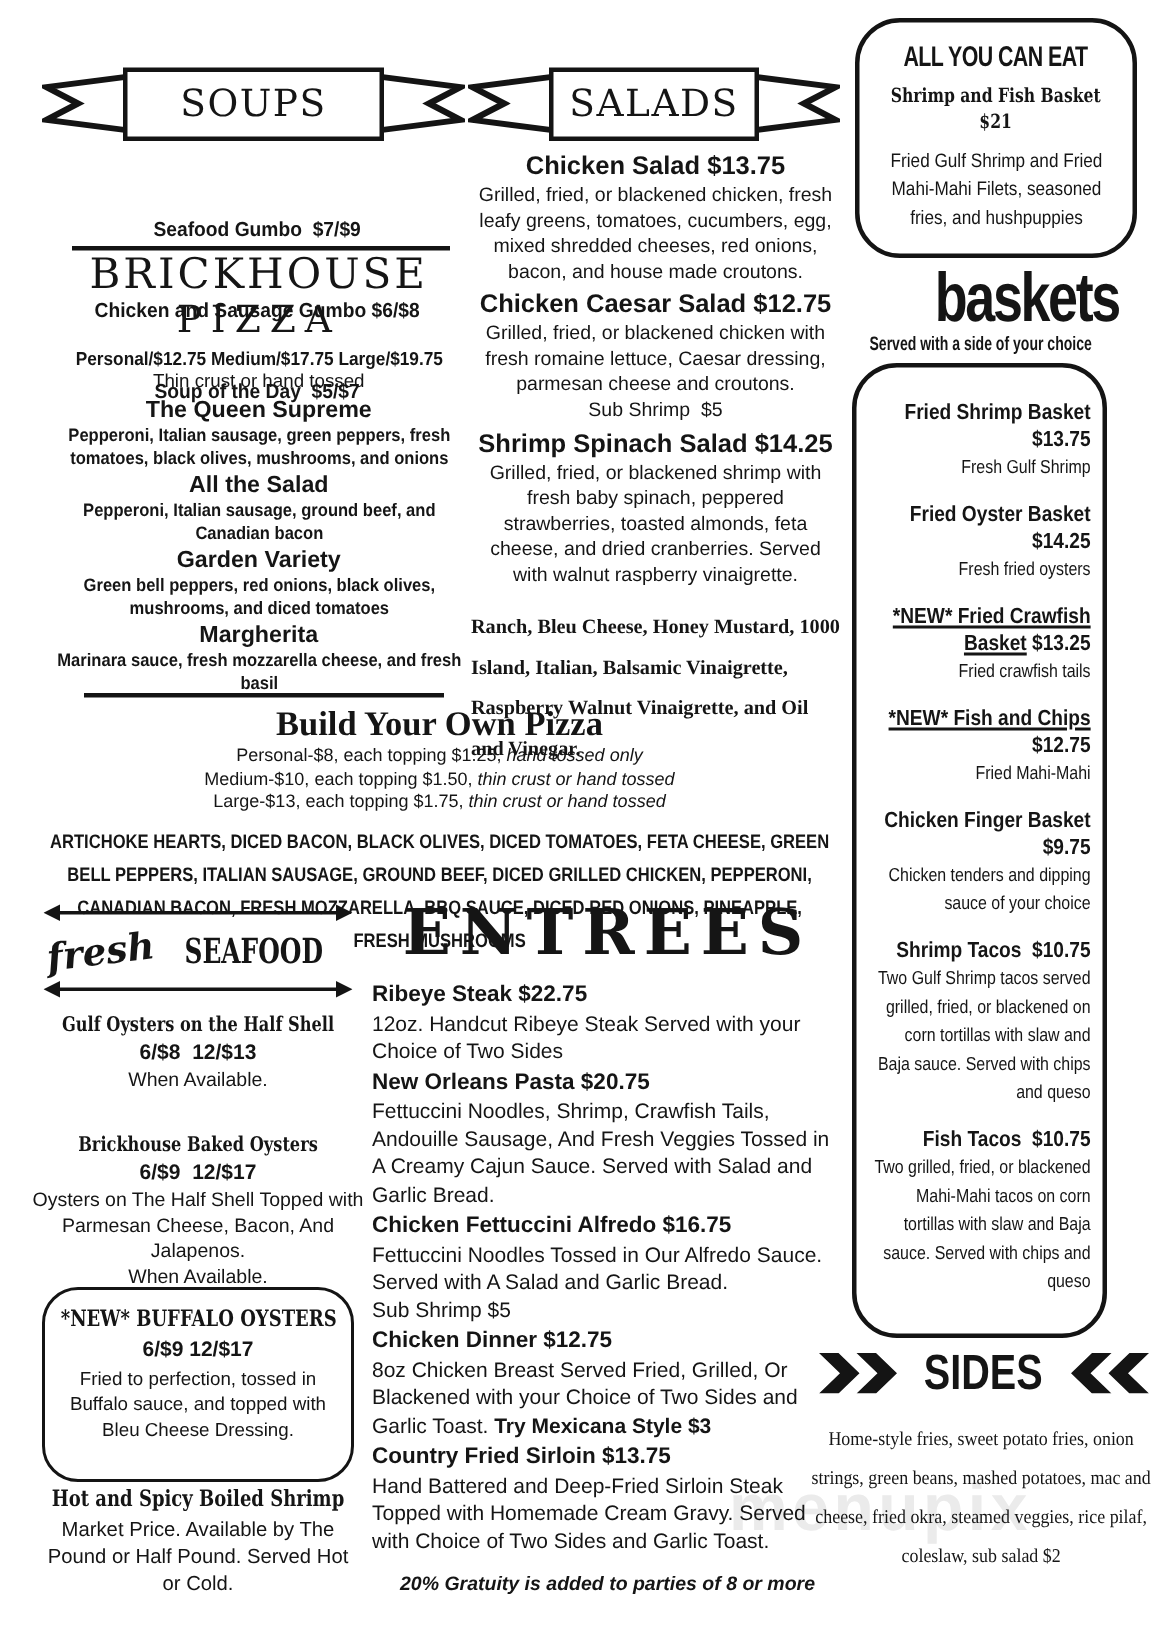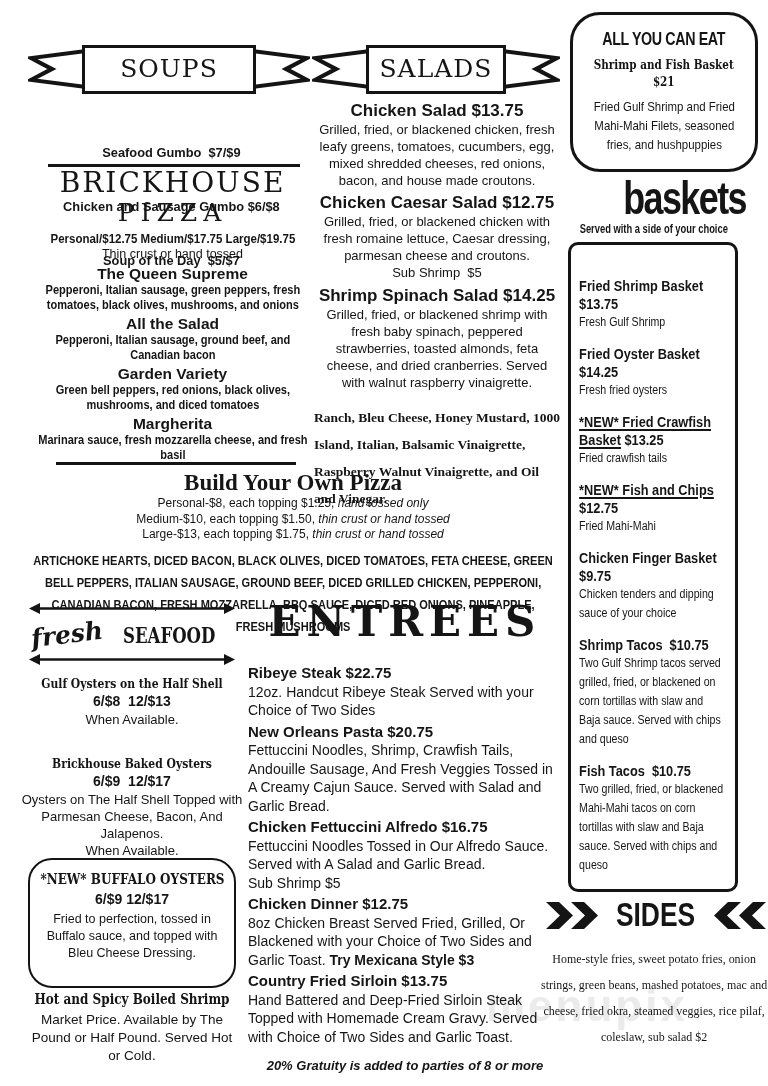--- a/index.html
+++ b/index.html
@@ -68,21 +68,21 @@
   .en-name{font-size:15px;font-weight:bold;line-height:18.5px}
   .en-desc{font-size:14px;line-height:18.5px}
   .en-grat{margin-top:12px;text-align:center;font-size:13px;font-weight:bold;font-style:italic}
   
   #ayce{border:3px solid #141414;border-radius:30px;padding:13px 8px;text-align:center}
   .ay-title{font-size:19px;font-weight:bold;letter-spacing:-.5px;line-height:22px}
   .ay-item{margin-top:6px;font-family:"DejaVu Serif",serif;font-weight:bold;font-size:13px;line-height:17px;white-space:pre-wrap}
   .ay-desc{margin-top:7px;font-size:13px;line-height:19px}
   .bk-word{font-size:46px;font-weight:bold;letter-spacing:-2px;line-height:44px;text-align:right}
   .bk-sub{font-size:13px;font-weight:bold;margin-top:1px;text-align:center}
-  #baskets-box{border:3px solid #141414;border-radius:10px;padding:32px 8px;text-align:left}
+  #baskets-box{border:3px solid #141414;border-radius:30px;padding:21px 8px;text-align:right}
   .bk-item{margin-top:13px}
   .bk-item:first-child{margin-top:0}
   .bk-name{font-size:14.5px;font-weight:bold;line-height:18px}
   .bk-desc{font-size:12.5px;line-height:19px}
   
   #sides-head{display:flex;justify-content:center;align-items:center;gap:8px}
   .chev{width:52px;height:27px}
   .chev polygon{fill:#141414}
   .sd-word{font-size:33px;font-weight:bold;line-height:34px}
   #sides-text{font-family:"Liberation Serif",serif;font-size:13px;line-height:26px;text-align:center}
@@ -228,21 +228,21 @@
 
   <div class="abs center" style="left:24px;top:990px;width:216px">
     <div class="sf-name" style="font-size:15px;line-height:19px">
         <span class="sq80">Hot and Spicy Boiled Shrimp</span>
       </div>
     <div class="sf-desc" style="font-size:13.5px;line-height:18px;margin-top:2px">Market Price. Available by The Pound or Half Pound. Served Hot or Cold.</div>
   </div>
 
   <div class="abs" style="left:248px;top:598px;width:314px">
     <div class="en-title">ENTREES</div>
-    <div class="en-item" style="margin-top:18px">
+    <div class="en-item" style="margin-top:8px">
       <div class="en-name">Ribeye Steak $22.75</div>
       <div class="en-desc">12oz. Handcut Ribeye Steak Served with your Choice of Two Sides</div>
     </div>
     <div class="en-item">
       <div class="en-name">New Orleans Pasta $20.75</div>
       <div class="en-desc">Fettuccini Noodles, Shrimp, Crawfish Tails, Andouille Sausage, And Fresh Veggies Tossed in A Creamy Cajun Sauce. Served with Salad and Garlic Bread.</div>
     </div>
     <div class="en-item">
       <div class="en-name">Chicken Fettuccini Alfredo $16.75</div>
       <div class="en-desc">Fettuccini Noodles Tossed in Our Alfredo Sauce. Served with A Salad and Garlic Bread.</div>

